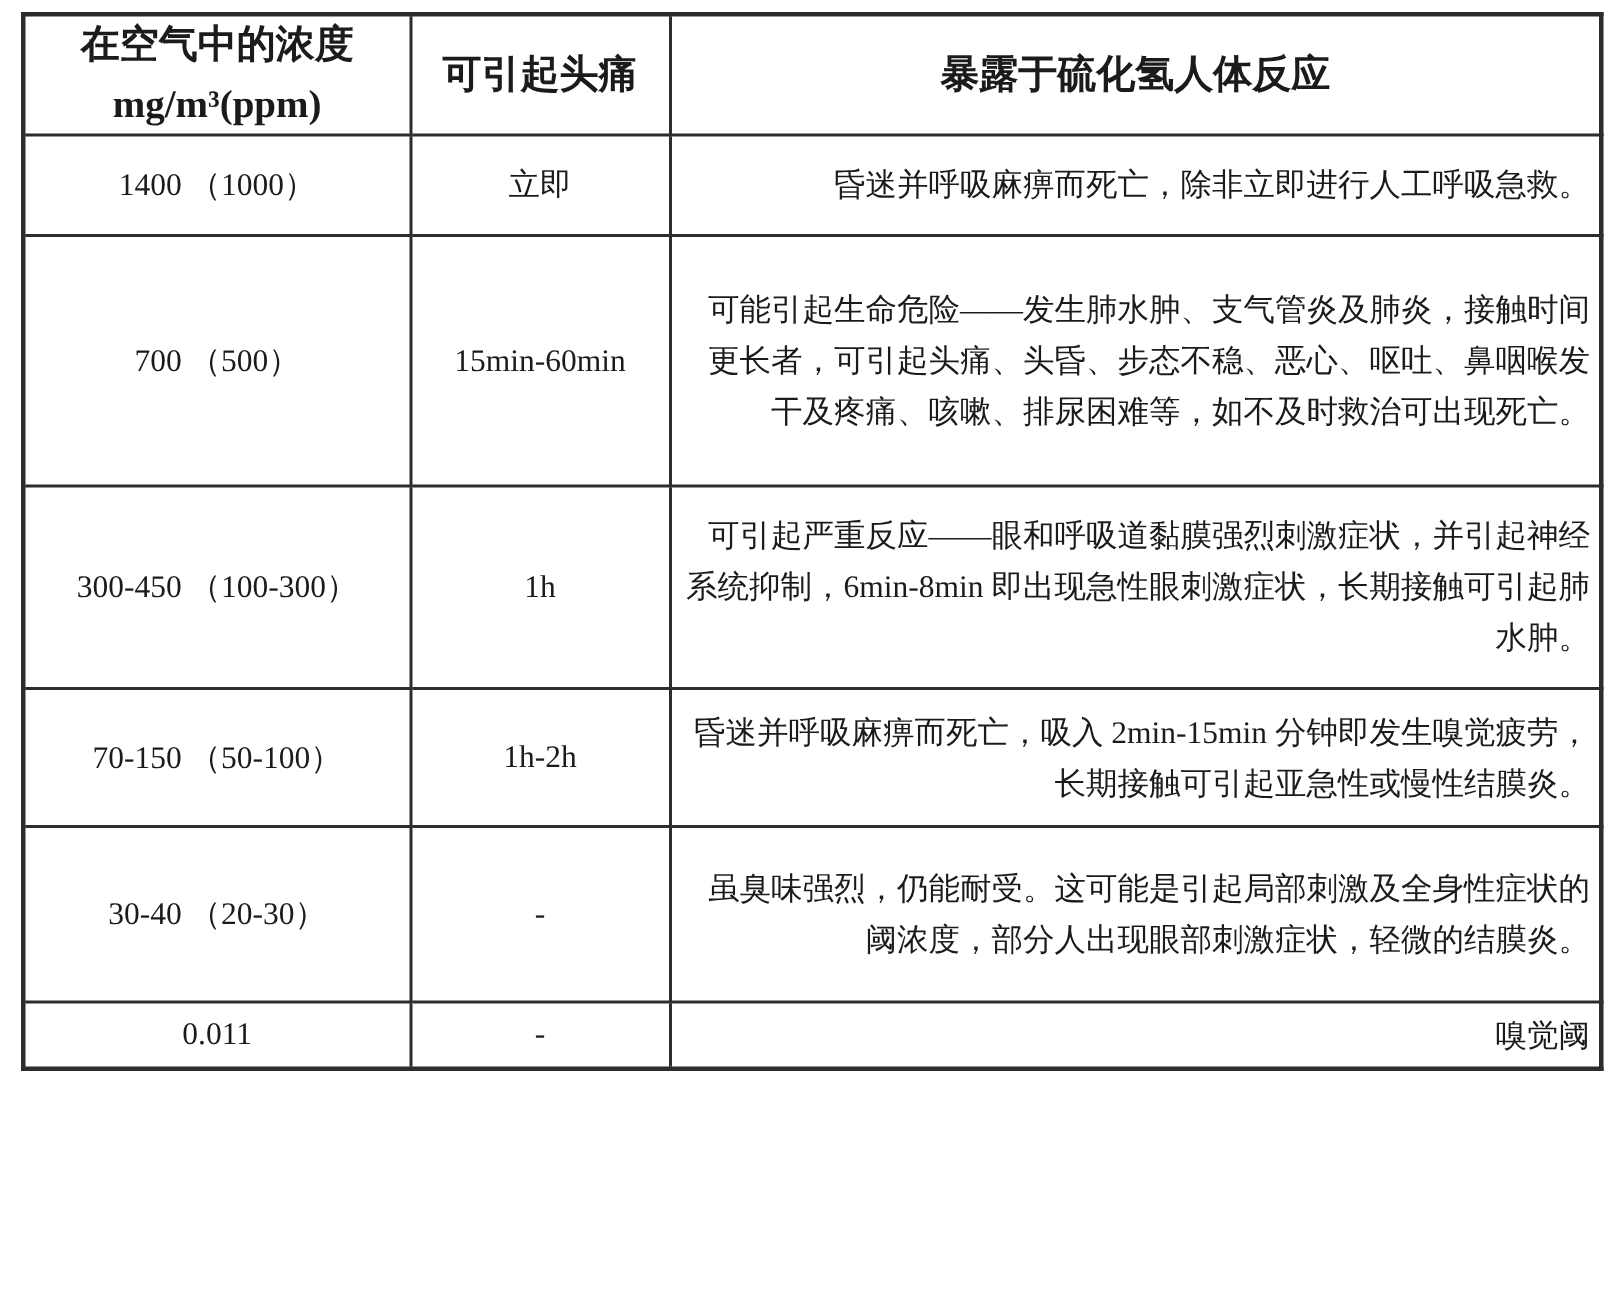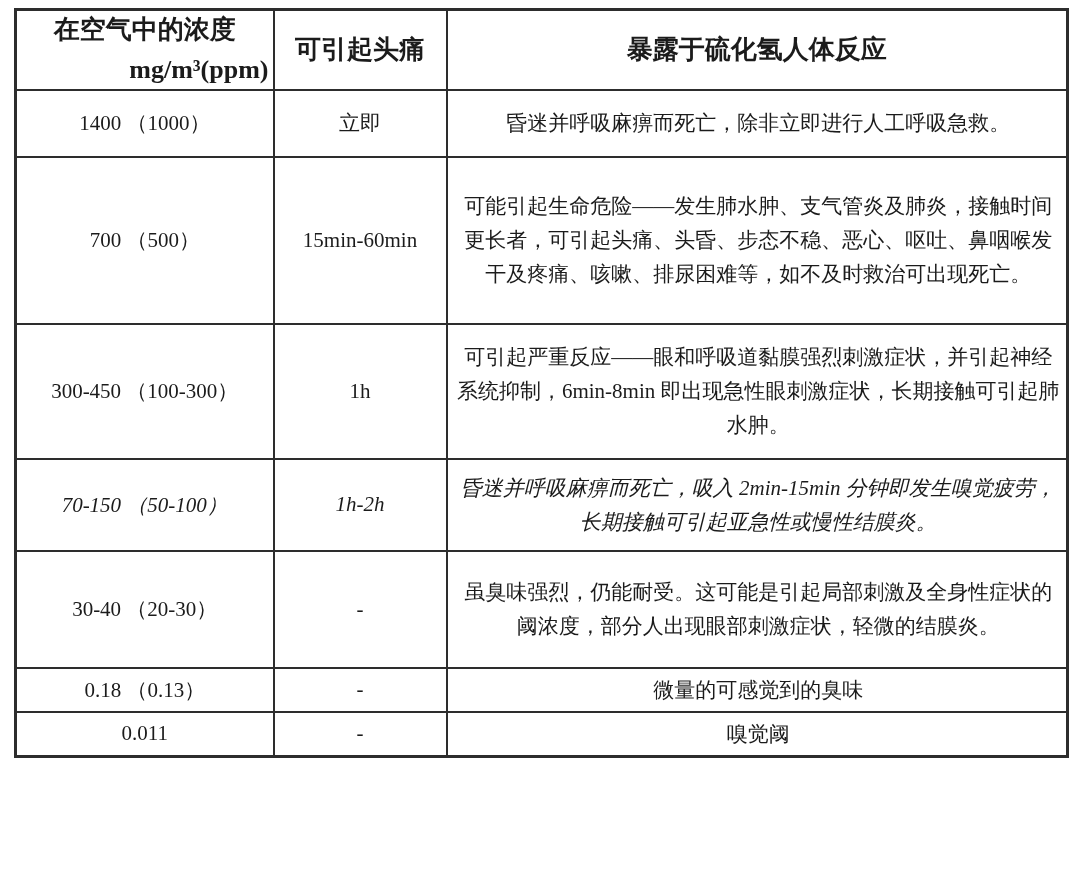--- a/index.html
+++ b/index.html
@@ -32,42 +32,42 @@
   col.c2 { width: 173px; }
   col.c3 { width: 621px; }
 
   th {
     font-weight: bold;
     font-size: 26px;
     text-align: center;
     line-height: 1.3;
     padding: 2px 4px;
   }
-  .hdr-line2 { margin-top: 6px; text-align: right; }
+  .hdr-line2 { margin-top: 6px; }
 
   td {
     font-size: 21px;
     padding: 2px 4px;
   }
   td.cell-center {
     text-align: center;
   }
   td.cell-left {
-    text-align: center;
+    text-align: right;
     padding: 4px 6px 4px 9px;
     line-height: 34px;
   }
 
   
   tr.hrow  { height: 76px; }
   tr.r0 { height: 67px; }
   tr.r1 { height: 89px; }
   tr.r2 { height: 167px; }
   tr.r3 { height: 135px; }
-  tr.r4 { height: 92px; font-style: italic; }
+  tr.r4 { height: 92px; }
   tr.r5 { height: 117px; }
   tr.r6 { height: 41px; }
   tr.r7 { height: 44px; }
   tr.r8 { height: 37px; }
 </style>
 </head>
 <body>
 
 <div class="table-wrap">
   <table class="h2s">
@@ -105,25 +105,20 @@
       <tr class="r4">
         <td class="cell-center">70-150 （50-100）</td>
         <td class="cell-center">1h-2h</td>
         <td class="cell-left">昏迷并呼吸麻痹而死亡，吸入 2min-15min 分钟即发生嗅觉疲劳，长期接触可引起亚急性或慢性结膜炎。</td>
       </tr>
       <tr class="r5">
         <td class="cell-center">30-40 （20-30）</td>
         <td class="cell-center">-</td>
         <td class="cell-left">虽臭味强烈，仍能耐受。这可能是引起局部刺激及全身性症状的阈浓度，部分人出现眼部刺激症状，轻微的结膜炎。</td>
       </tr>
-      <tr class="r7">
-        <td class="cell-center">0.18 （0.13）</td>
-        <td class="cell-center">-</td>
-        <td class="cell-left">微量的可感觉到的臭味</td>
-      </tr>
       <tr class="r8">
         <td class="cell-center">0.011</td>
         <td class="cell-center">-</td>
         <td class="cell-left">嗅觉阈</td>
       </tr>
     </tbody>
   </table>
 </div>
 
 </body></html>

